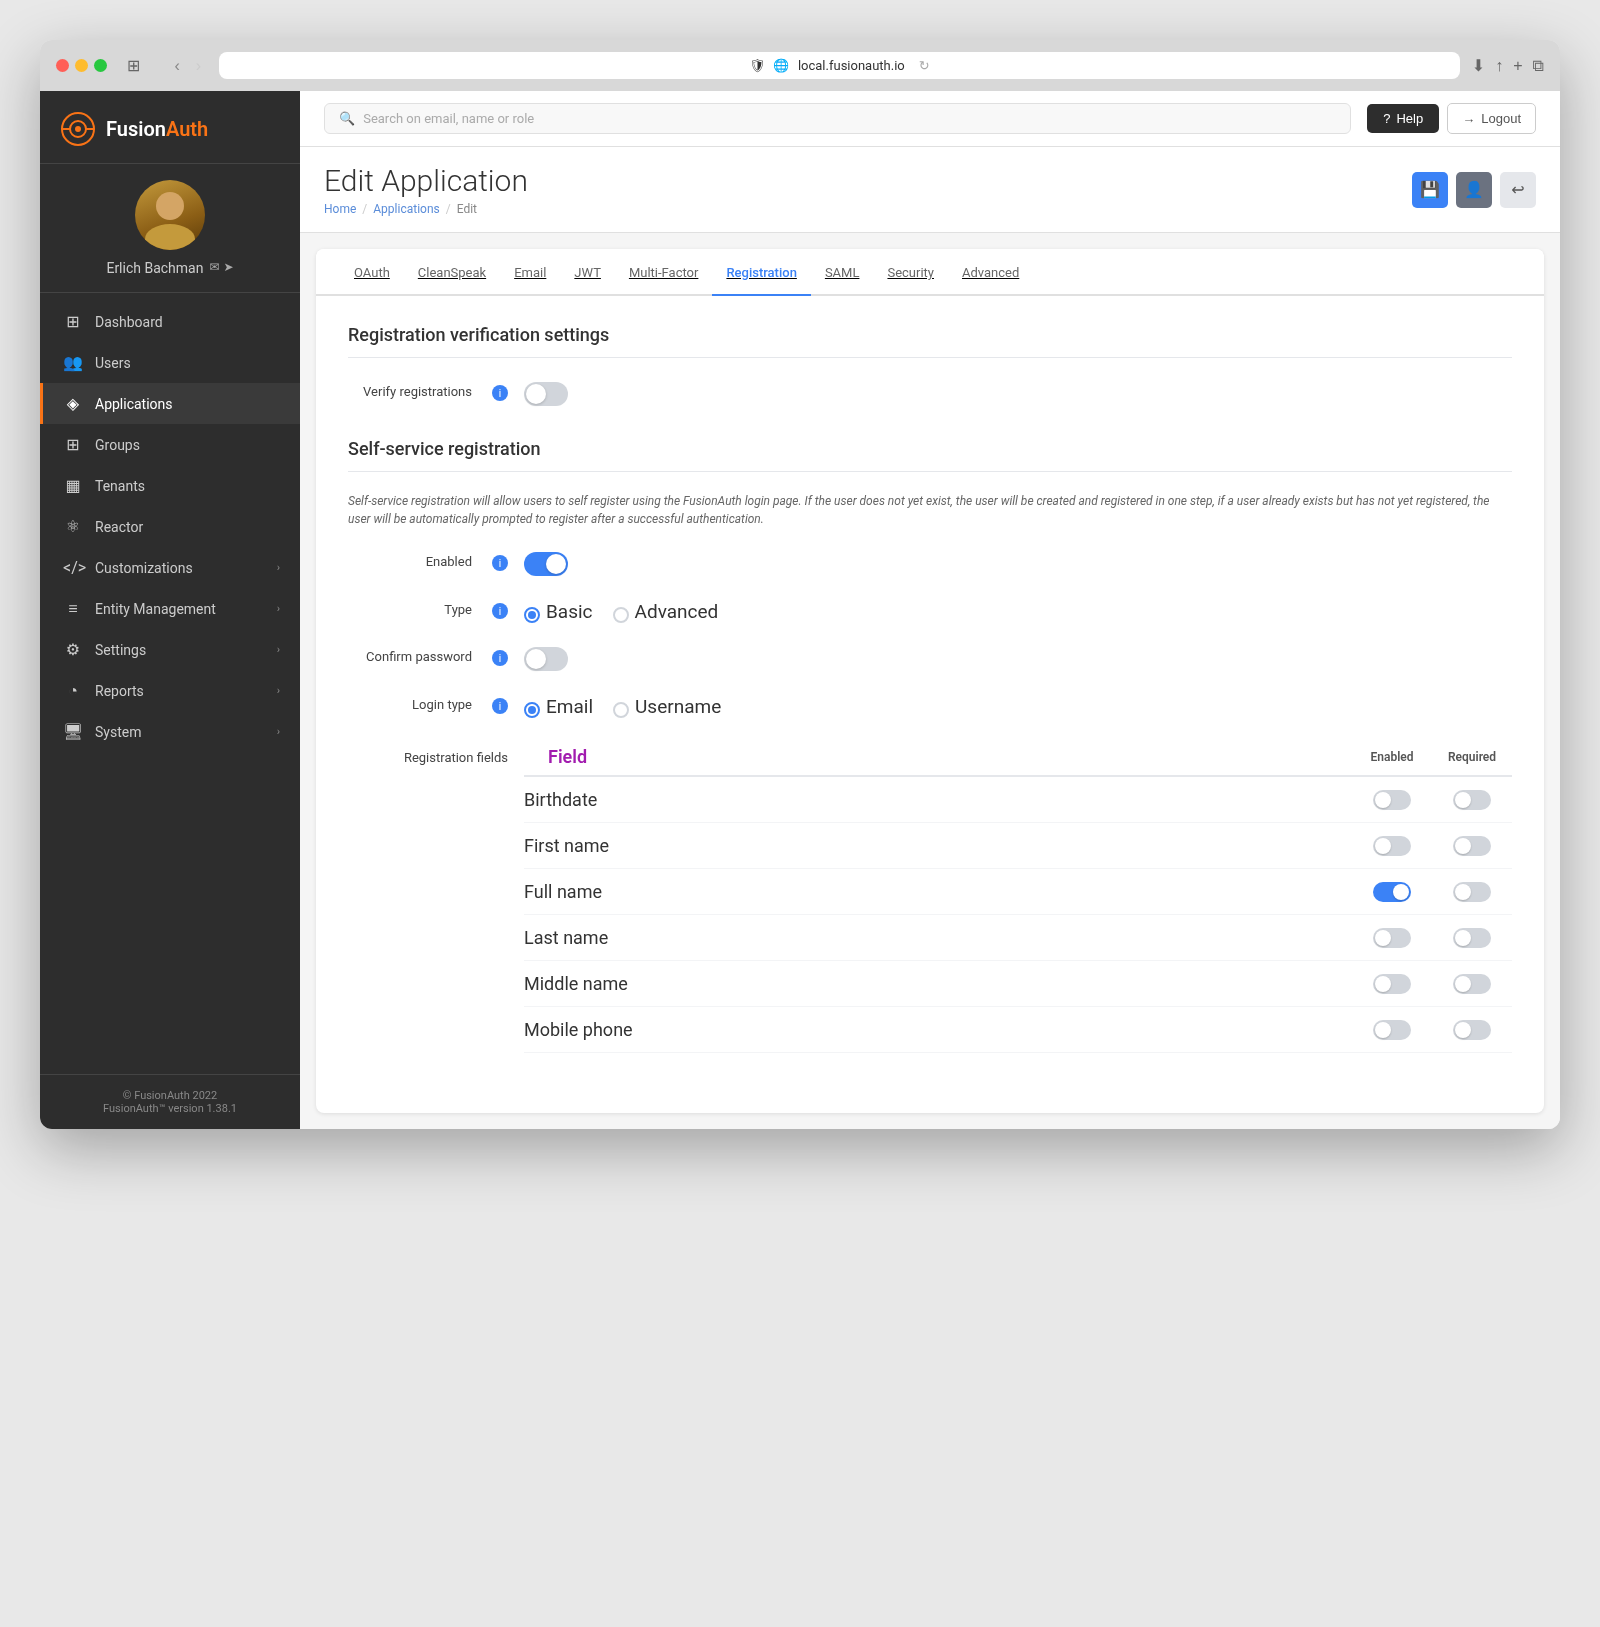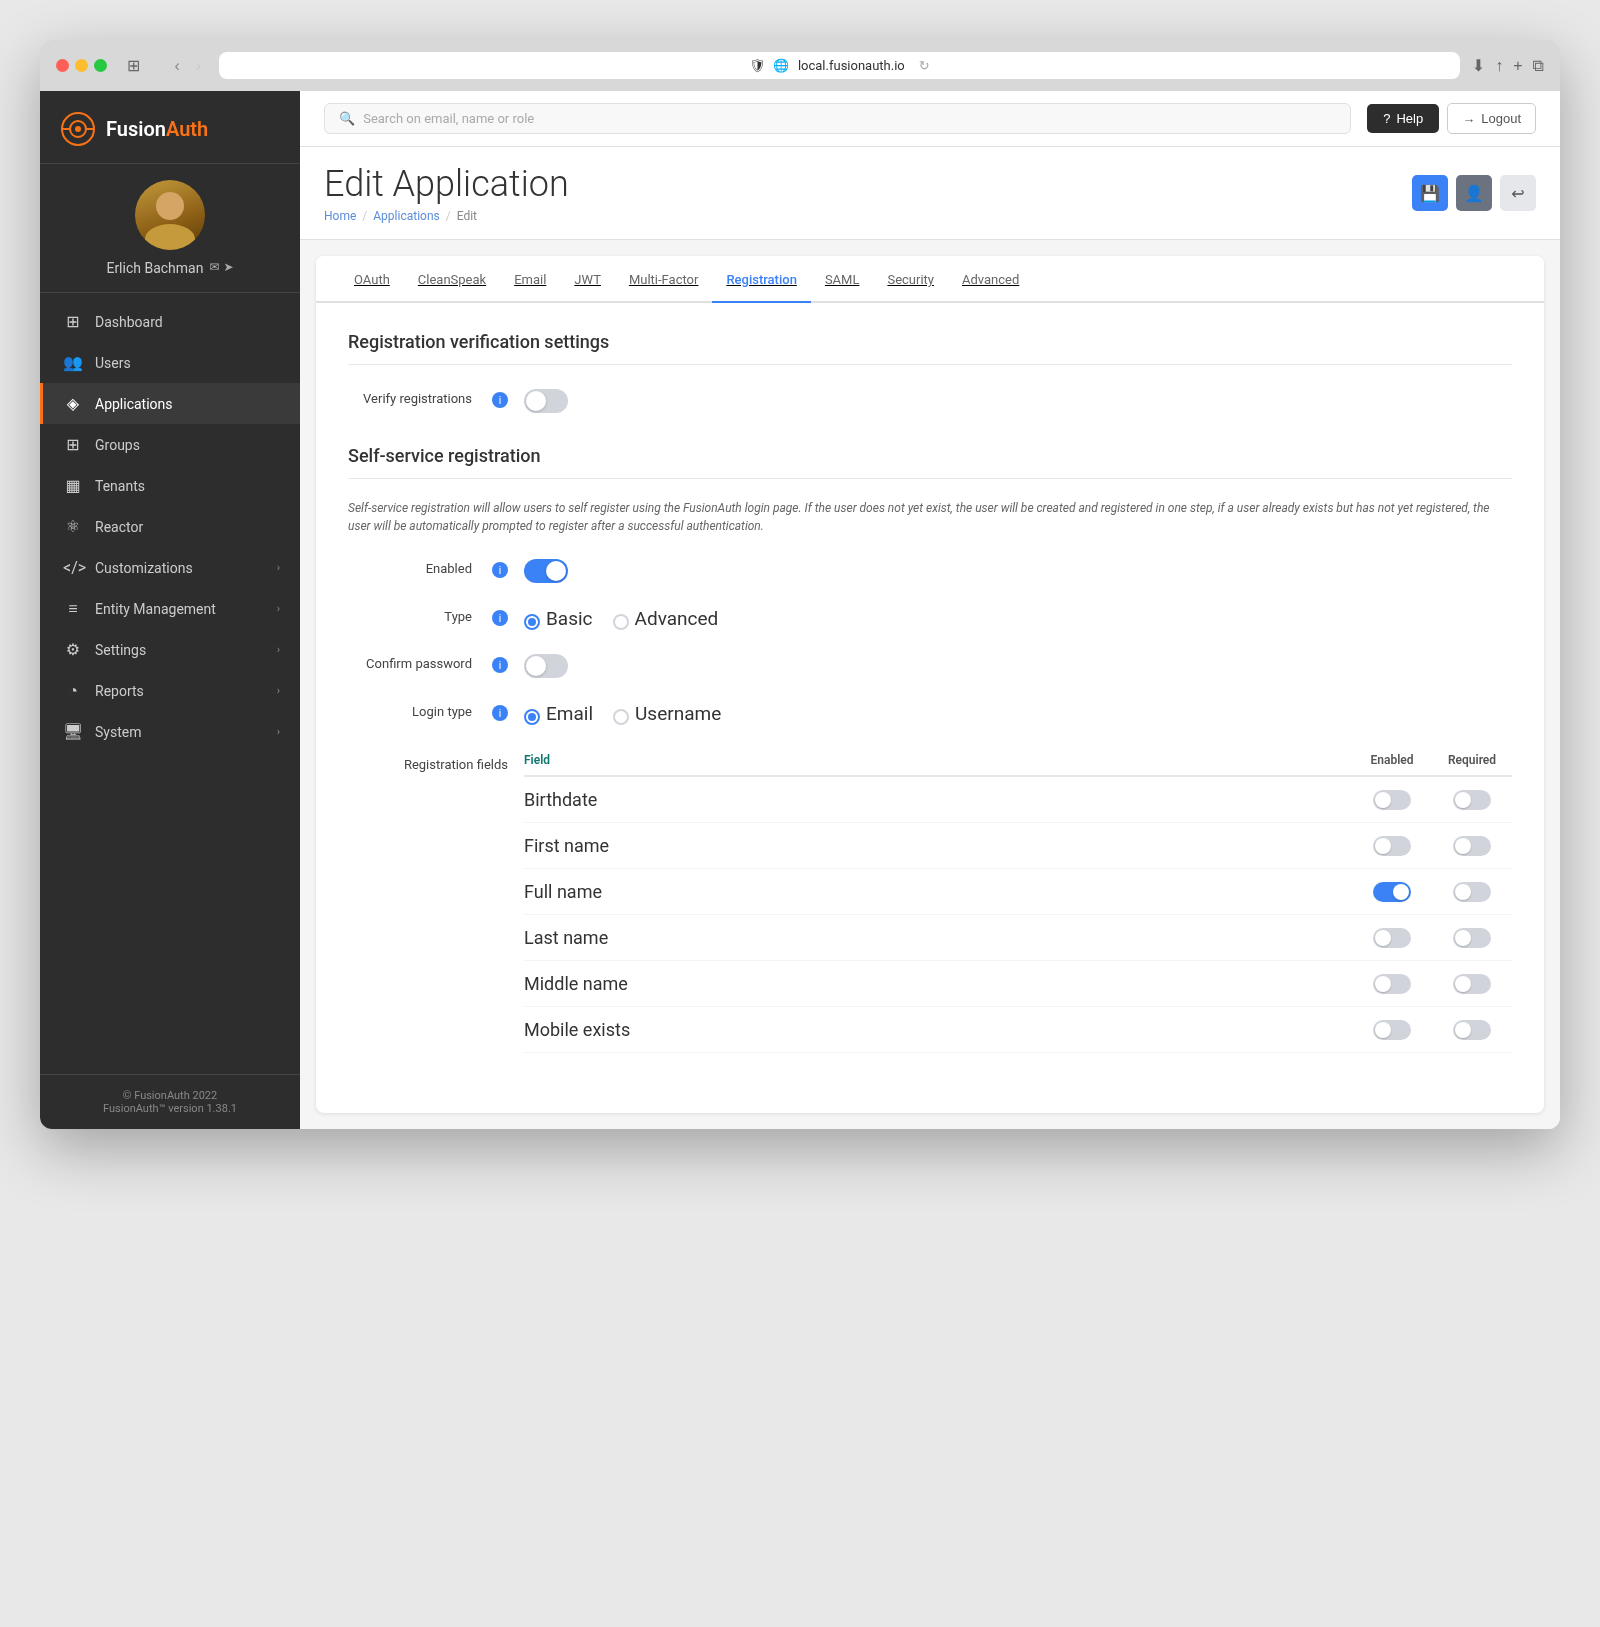--- a/index.html
+++ b/index.html
@@ -137,21 +137,21 @@
     
     .page-header {
       background: white;
       padding: 16px 24px;
       border-bottom: 1px solid #e0e0e0;
       display: flex;
       align-items: center;
       justify-content: space-between;
     }
     .page-title-area { display: flex; flex-direction: column; gap: 4px; }
-    .page-title { font-size: 36px; font-weight: 300; color: #333; }
+    .page-title { font-size: 30px; font-weight: 300; color: #333; }
     .breadcrumb { font-size: 12px; color: #888; display: flex; gap: 6px; }
     .breadcrumb a { color: #5b8dd9; text-decoration: none; }
     .breadcrumb-sep { color: #ccc; }
     .page-header-actions { display: flex; gap: 8px; }
     .icon-btn {
       width: 36px;
       height: 36px;
       border: none;
       border-radius: 5px;
       cursor: pointer;
@@ -314,21 +314,21 @@
       box-shadow: 0 1px 2px rgba(0,0,0,0.2);
     }
     .toggle-sm.off .toggle-sm-knob { left: 2px; }
     .toggle-sm.on .toggle-sm-knob { left: 20px; }
     .fields-table-header {
       display: flex;
       align-items: center;
       padding: 8px 0;
       border-bottom: 2px solid #e5e7eb;
     }
-    .field-name-col { flex: 1; font-size: 12px; font-weight: 600; color: #0f766e; }
+    .field-name-col { flex: 1; font-size: 18px; font-weight: 600; color: #a21caf; margin-left: 24px; }
     .field-toggle-col { width: 80px; text-align: center; font-size: 12px; font-weight: 600; color: #555; }
 
     
     .avatar-person {
       width: 70px;
       height: 70px;
       border-radius: 50%;
       background: linear-gradient(160deg, #c49a3c 0%, #8b5e15 60%, #5a3a0a 100%);
       display: flex;
       align-items: flex-end;
@@ -691,21 +691,21 @@
                       </div>
                   </div>
                   <div class="reg-field-toggle">
                     <div class="toggle-sm off">
                         <div class="toggle-sm-knob"></div>
                       </div>
                   </div>
                 </div>
 
                 <div class="reg-field-row">
-                  <div class="reg-field-name">Mobile exists</div>
+                  <div class="reg-field-name">Mobile phone</div>
                   <div class="reg-field-toggle">
                     <div class="toggle-sm off">
                         <div class="toggle-sm-knob"></div>
                       </div>
                   </div>
                   <div class="reg-field-toggle">
                     <div class="toggle-sm off">
                         <div class="toggle-sm-knob"></div>
                       </div>
                   </div>

